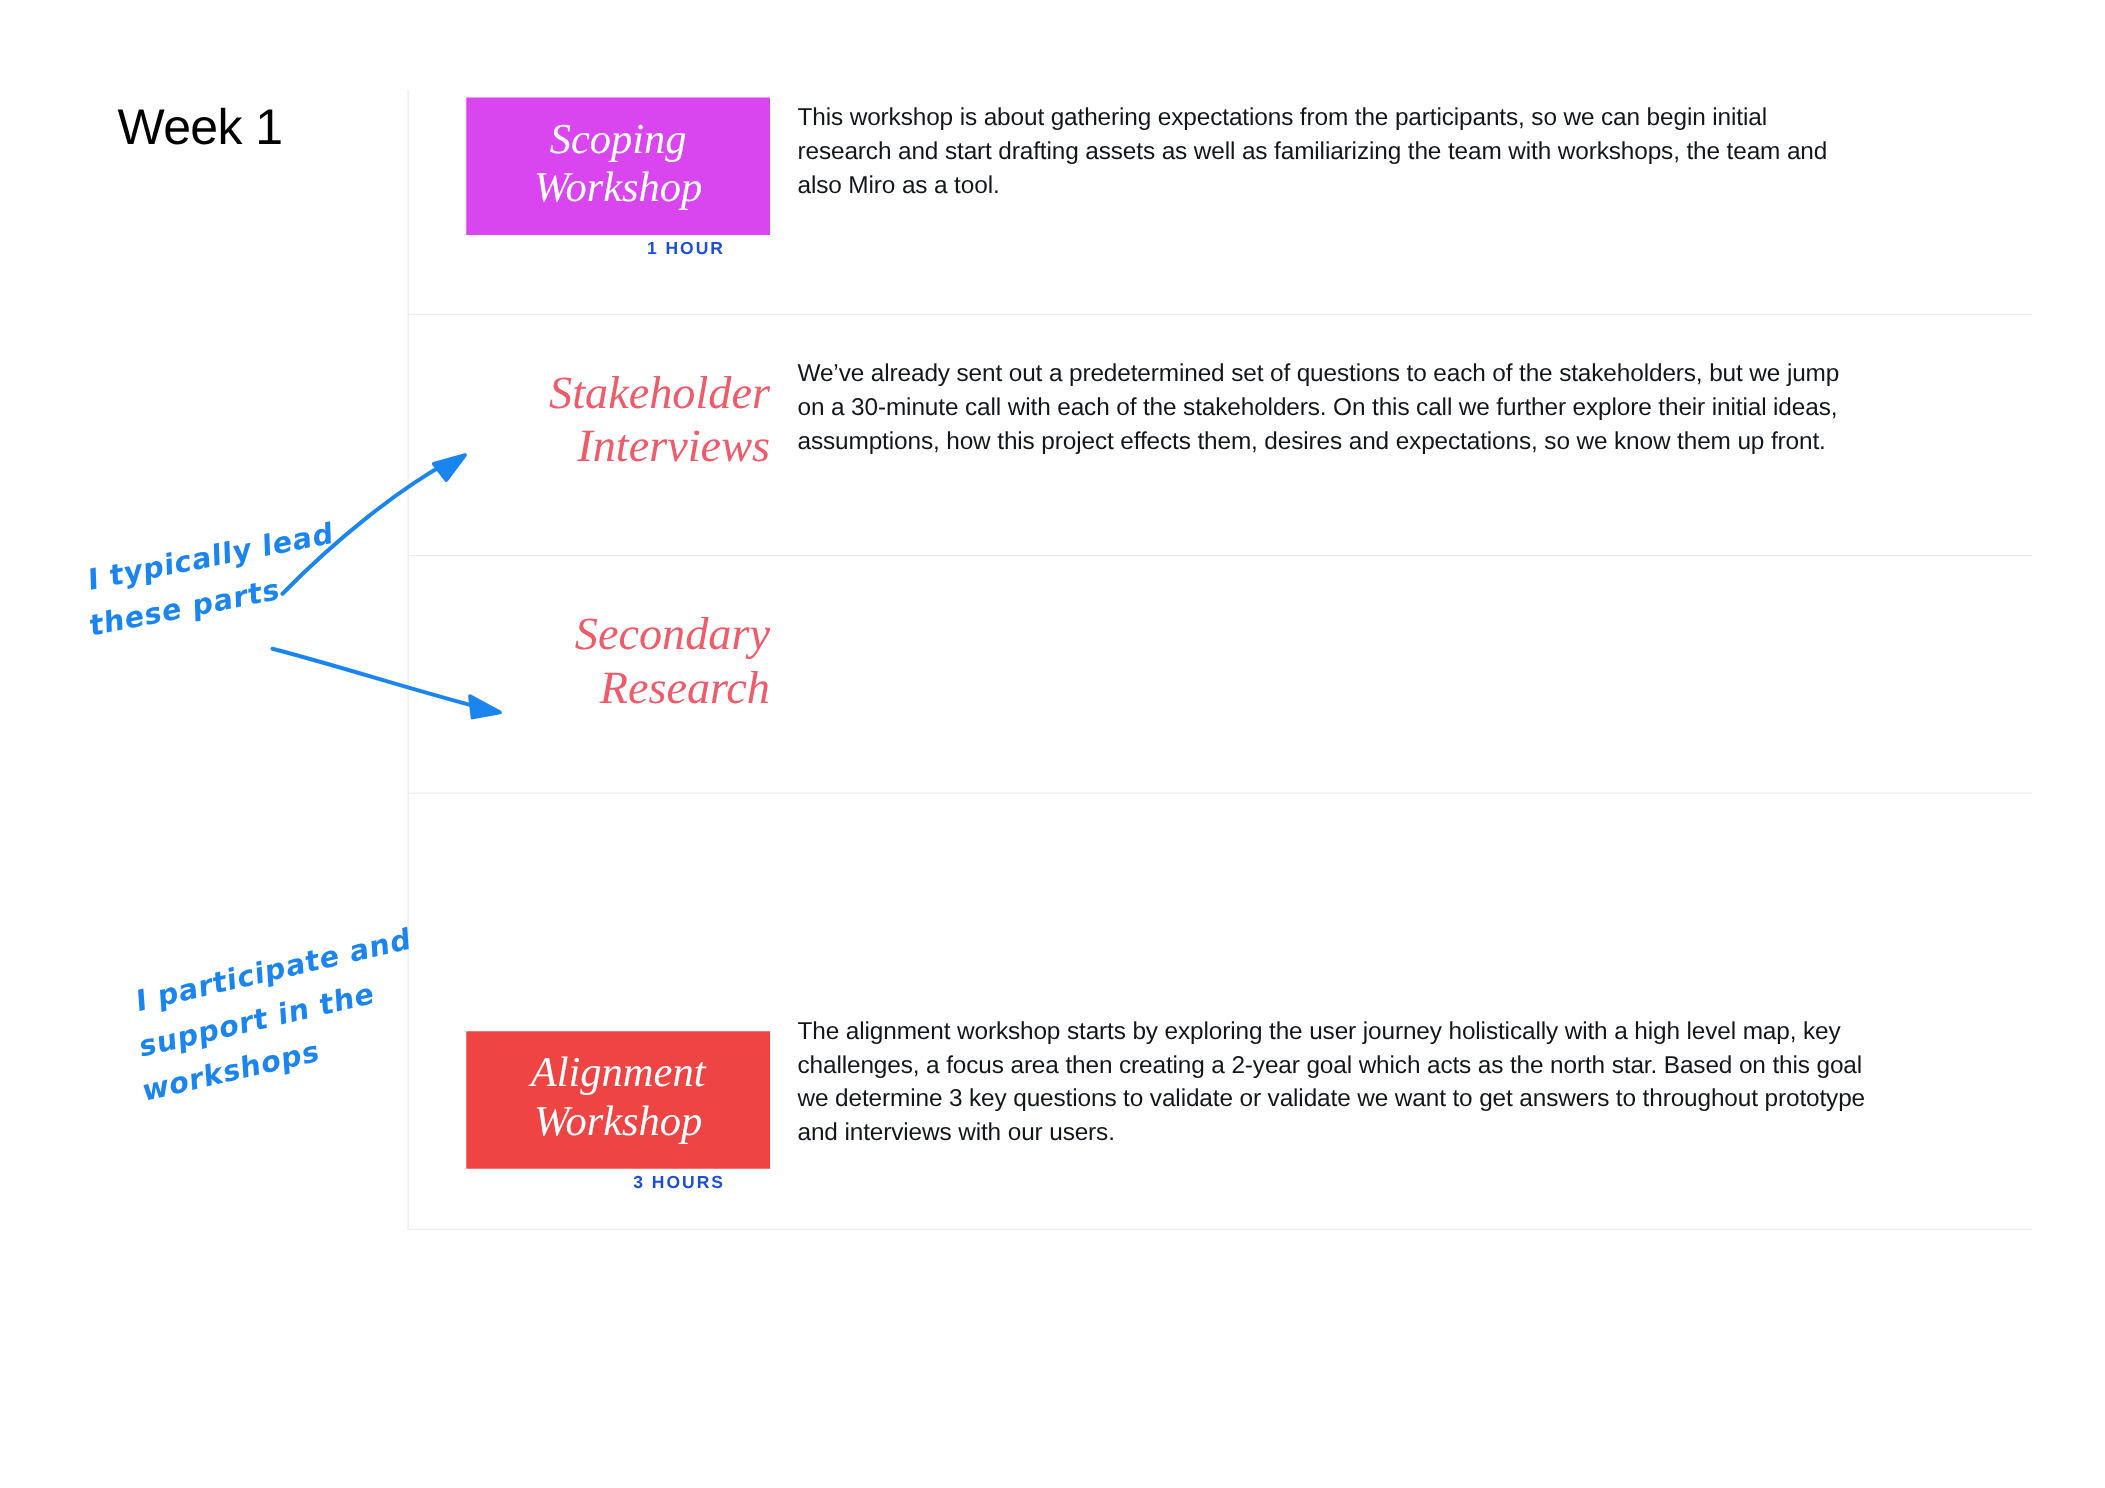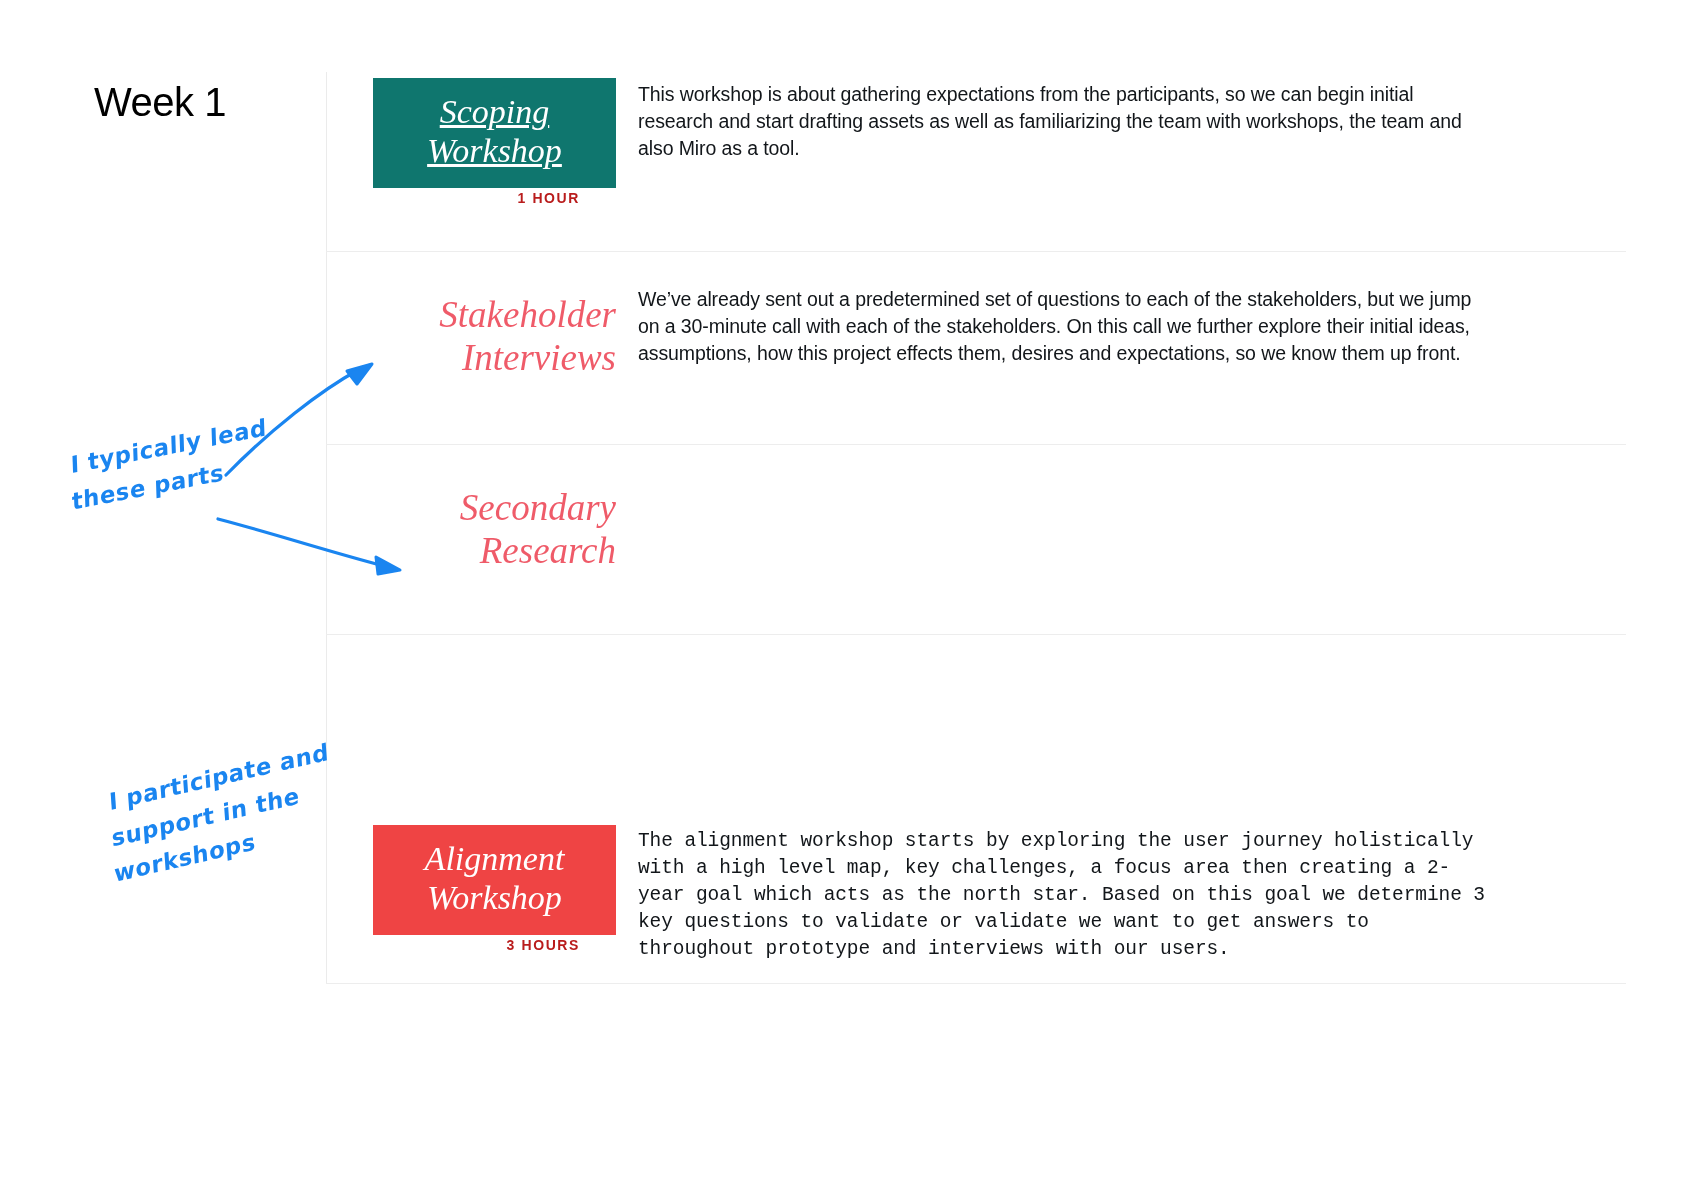--- a/index.html
+++ b/index.html
@@ -68,42 +68,42 @@
     align-items: center;
     justify-content: center;
     text-align: center;
     font-family: "Liberation Serif", serif;
     font-style: italic;
     font-size: 34px;
     line-height: 1.15;
     color: #ffffff;
     padding: 10px 16px 14px 16px;
   }
-  .chip.gray { background: #0f766e; text-decoration: underline; }
+  .chip.gray { background: #d946ef; }
   .chip.red  { background: #ef4444; }
 
   .chip-plain {
     position: absolute;
     right: 10px;
     text-align: right;
     font-family: Liberation Serif, serif;
     font-style: italic;
     font-size: 37px;
     line-height: 1.16;
     color: #ef5b69;
     white-space: pre-line;
   }
 
   .duration {
     position: absolute;
     right: 46px;
     font-size: 14px;
     font-weight: 700;
     letter-spacing: 1.6px;
-    color: #b91c1c;
+    color: #1d4ed8;
     text-align: right;
     white-space: nowrap;
   }
 
   .desc {
     position: absolute;
     left: 312px;
     width: 855px;
     font-size: 19.5px;
     line-height: 1.38;
@@ -179,21 +179,21 @@
   </div>
 
   <div class="row" style="top:563px; height:349px;">
     <div class="row-label-col">
       <div class="chip red" style="top:190px; width:243px; height:110px;">
         <span style="white-space:pre-line;">Alignment
 Workshop</span>
       </div>
       <div class="duration" style="top:302px;">3 HOURS</div>
     </div>
-    <div class="desc" style="top:193px;font-family:Liberation Mono, monospace;">The alignment workshop starts by exploring the user journey holistically with a high level map, key challenges, a focus area then creating a 2-year goal which acts as the north star. Based on this goal we determine 3 key questions to validate or validate we want to get answers to throughout prototype and interviews with our users.</div>
+    <div class="desc" style="top:177px;">The alignment workshop starts by exploring the user journey holistically with a high level map, key challenges, a focus area then creating a 2-year goal which acts as the north star. Based on this goal we determine 3 key questions to validate or validate we want to get answers to throughout prototype and interviews with our users.</div>
   </div>
 
 </div>
 
 <div id="note-lead" class="handwriting">I typically lead
 these parts</div>
 
 <div id="note-participate" class="handwriting">I participate and
 support in the
 workshops</div>

